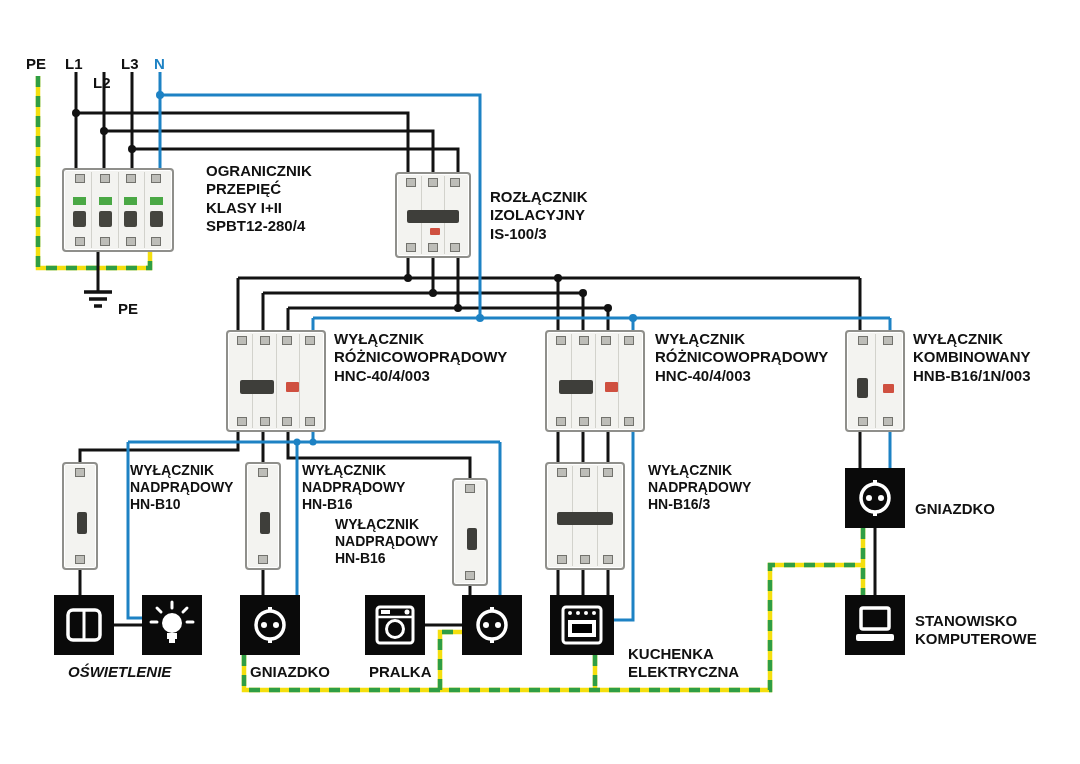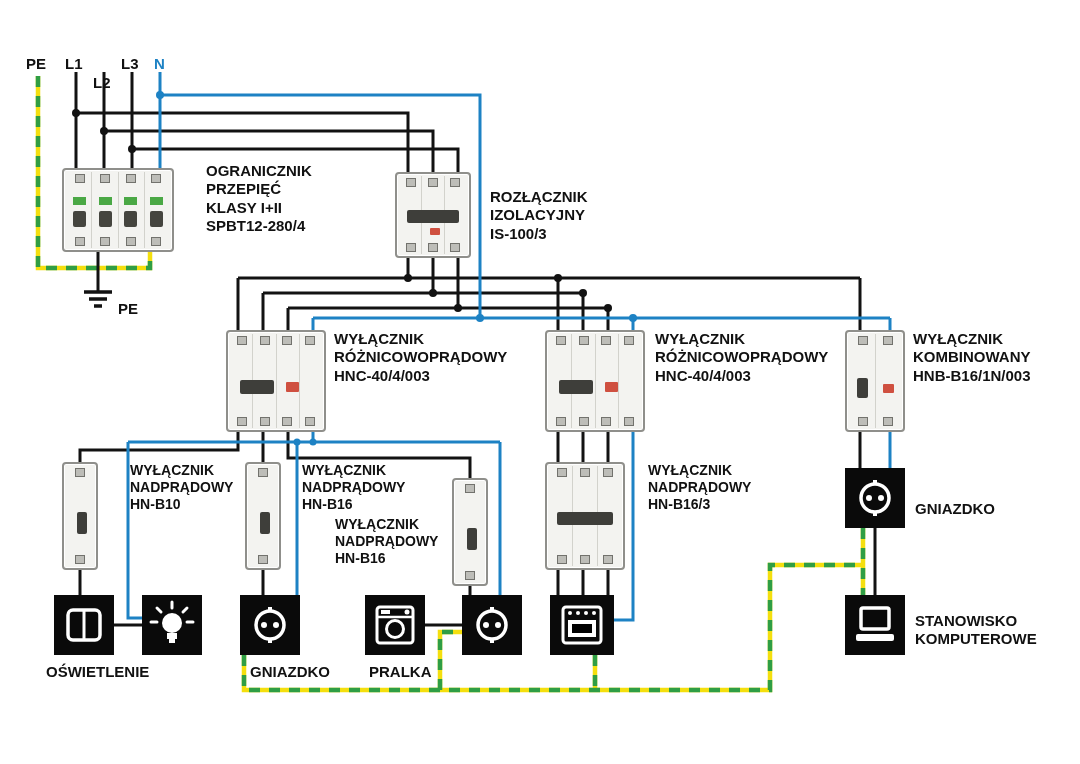--- a/index.html
+++ b/index.html
@@ -376,20 +376,22 @@
   <div class="lbl sm" style="left:302px;top:462px;">WYŁĄCZNIK
 NADPRĄDOWY
 HN-B16</div>
   <div class="lbl sm" style="left:335px;top:516px;">WYŁĄCZNIK
 NADPRĄDOWY
 HN-B16</div>
   <div class="lbl sm" style="left:648px;top:462px;">WYŁĄCZNIK
 NADPRĄDOWY
 HN-B16/3</div>
 
-  <div class="lbl" style="left:46px;top:663px;">OŚWIETLENIE</div>
+  <div class="lbl" style="left:68px;top:663px;font-style:italic;">OŚWIETLENIE</div>
   <div class="lbl" style="left:250px;top:663px;">GNIAZDKO</div>
   <div class="lbl" style="left:369px;top:663px;">PRALKA</div>
+  <div class="lbl" style="left:628px;top:645px;">KUCHENKA
+ELEKTRYCZNA</div>
   <div class="lbl" style="left:915px;top:500px;">GNIAZDKO</div>
   <div class="lbl" style="left:915px;top:612px;">STANOWISKO
 KOMPUTEROWE</div>
 
 </div>
 
 </body></html>

